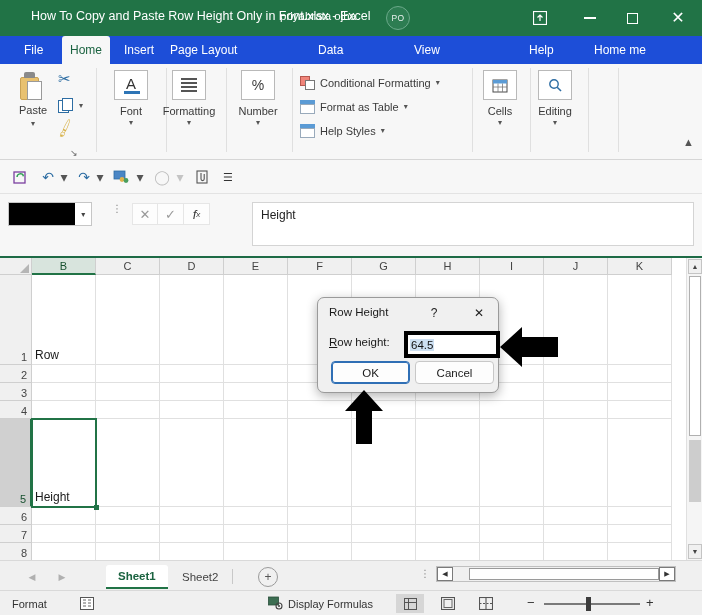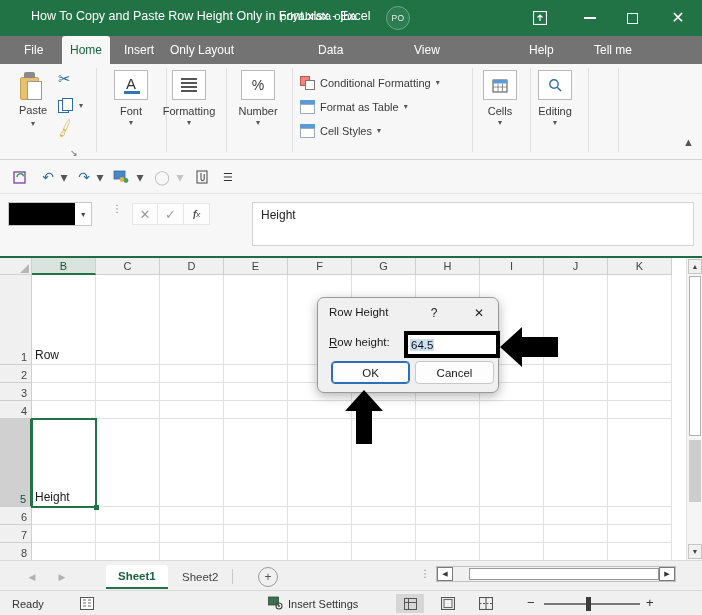--- a/index.html
+++ b/index.html
@@ -46,21 +46,21 @@
   .tb-min    { left: 575px; }
   .tb-max    { left: 617px; }
   .tb-close  { left: 663px; }
   .glyph-min { width: 12px; height: 1.5px; background: #fff; }
   .glyph-max { width: 11px; height: 11px; border: 1.5px solid #fff; }
   .glyph-close { font-size: 16px; line-height: 1; font-weight: 300; }
 
   
   .tabbar {
     position: absolute; left: 0; top: 36px; width: 702px; height: 28px;
-    background: #737373;
+    background: #1d4ed8;
   }
   .tab {
     position: absolute; top: 0; height: 28px;
     display: flex; align-items: center; justify-content: center;
     color: #ffffff; font-size: 12px; padding: 0 8px;
     white-space: nowrap;
   }
   .tab.active {
     background: #f7f7f7; color: #1b6340;
     border-radius: 3px 3px 0 0;
@@ -435,27 +435,27 @@
       </div>
     <div class="tb-btn tb-close">
         <div class="glyph-close">✕</div>
       </div>
   </div>
 
   <div class="tabbar">
     <div class="tab" style="left:16px;">File</div>
     <div class="tab active" style="left:62px;width:48px;">Home</div>
     <div class="tab" style="left:116px;">Insert</div>
-    <div class="tab" style="left:162px;">Only Layout</div>
+    <div class="tab" style="left:162px;">Page Layout</div>
     <div class="tab" style="left:310px;">Data</div>
     <div class="tab" style="left:352px;margin-top:30px;">Review</div>
     <div class="tab" style="left:406px;">View</div>
     <div class="tab" style="left:521px;">Help</div>
     <div class="tellme-bulb">💡</div>
-    <div class="tab" style="left:586px;">Tell me</div>
+    <div class="tab" style="left:586px;">Home me</div>
     <div class="comment-ic">💬</div>
   </div>
 
   <div class="ribbon">
 
     <div class="paste-btn">
       <div class="paste-ico">
         <div class="pl-board"></div>
         <div class="pl-clip"></div>
         <div class="pl-page"></div>
@@ -519,21 +519,21 @@
           <span class="bdy"></span>
         </span>
       <span>Format as Table</span>
       <span class="chev">▾</span>
     </div>
     <div class="styles-item" style="top:60px;">
       <span class="st-ic st-ic2">
           <span class="hdr"></span>
           <span class="bdy"></span>
         </span>
-      <span>Cell Styles</span>
+      <span>Help Styles</span>
       <span class="chev">▾</span>
     </div>
     <div class="grp-label" style="left:360px; top:144px;">Styles</div>
     <div class="rib-sep" style="left:472px;"></div>
 
     <div class="boxbtn" style="left:474px; width:52px;">
       <div class="sq">
         <svg width="16" height="15" viewBox="0 0 16 15">
             <rect x="1" y="2" width="14" height="12" fill="#fff" stroke="#4a4a4a" stroke-width="1"></rect>
             <rect x="1" y="2" width="14" height="3.5" fill="#5b9bd5"></rect>
@@ -778,36 +778,36 @@
     <div class="hs-dots">⋮</div>
   </div>
 
   <div class="hsb">
     <div class="hsb-arrow" style="left:0;">◀</div>
     <div class="hsb-thumb"></div>
     <div class="hsb-arrow" style="right:0;">▶</div>
   </div>
 
   <div class="statusbar">
-    <div class="sb-item" style="left:12px;">Ready</div>
+    <div class="sb-item" style="left:12px;">Format</div>
     <div class="sb-item" style="left:80px;">
       <svg width="14" height="13" viewBox="0 0 14 13">
           <rect x="0.5" y="0.5" width="13" height="12" fill="#fff" stroke="#555" stroke-width="1"></rect>
           <path d="M3 3 h3 M3 6 h3 M3 9 h3 M8 3 h3 M8 6 h3 M8 9 h3" stroke="#666" stroke-width="1"></path>
         </svg>
     </div>
     <div class="sb-item" style="left:268px;">
       <span>
         <svg width="15" height="14" viewBox="0 0 15 14">
             <rect x="0.5" y="1" width="10" height="8" fill="#3c6e52" stroke="#2a4f3b" stroke-width=".8"></rect>
             <circle cx="11" cy="10" r="3" fill="none" stroke="#444" stroke-width="1.1"></circle>
             <circle cx="11" cy="10" r="1" fill="#444"></circle>
           </svg>
       </span>
-      <span>Insert Settings</span>
+      <span>Display Formulas</span>
     </div>
 
     <div class="sb-view active" style="left:396px;">
         <div class="mini-grid"></div>
       </div>
     <div class="sb-view" style="left:434px;">
       <svg width="14" height="13" viewBox="0 0 14 13">
           <rect x="0.5" y="0.5" width="13" height="12" fill="none" stroke="#555" stroke-width="1.1"></rect>
           <rect x="3" y="2.5" width="8" height="8" fill="none" stroke="#666" stroke-width="1"></rect>
         </svg>

